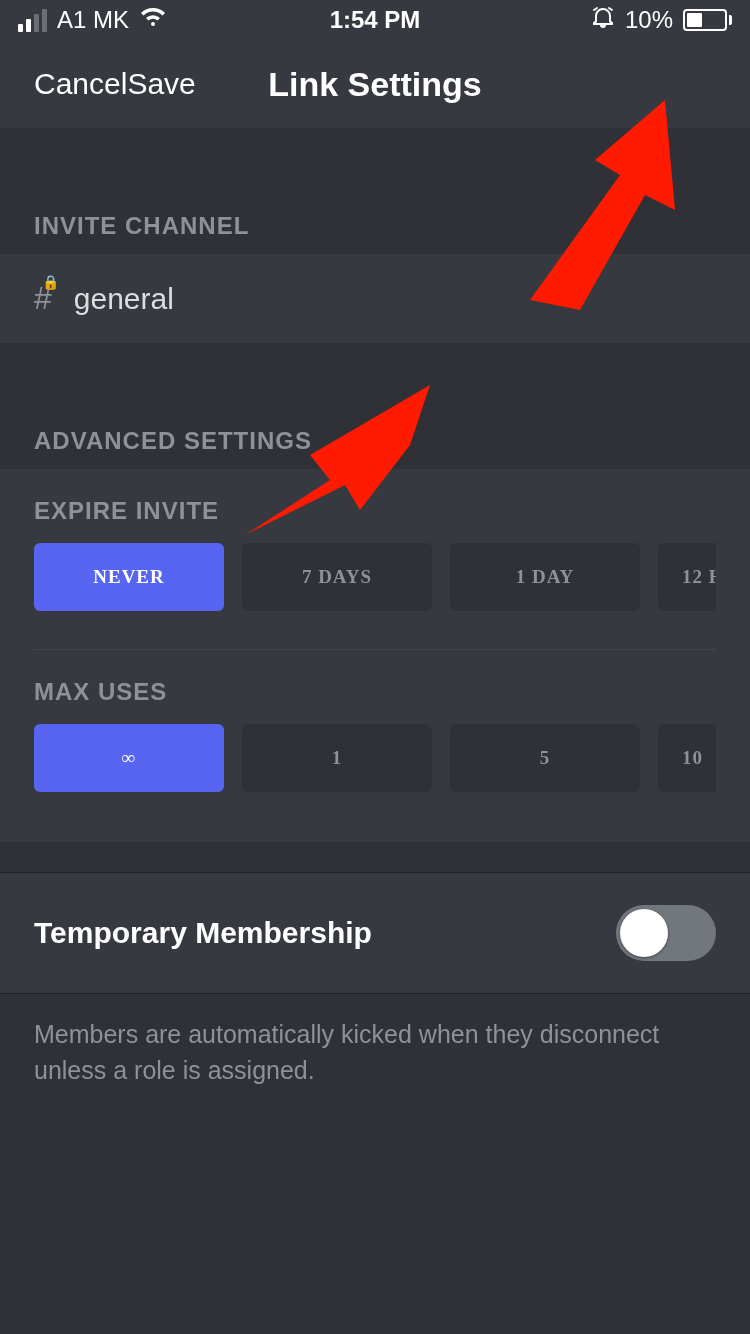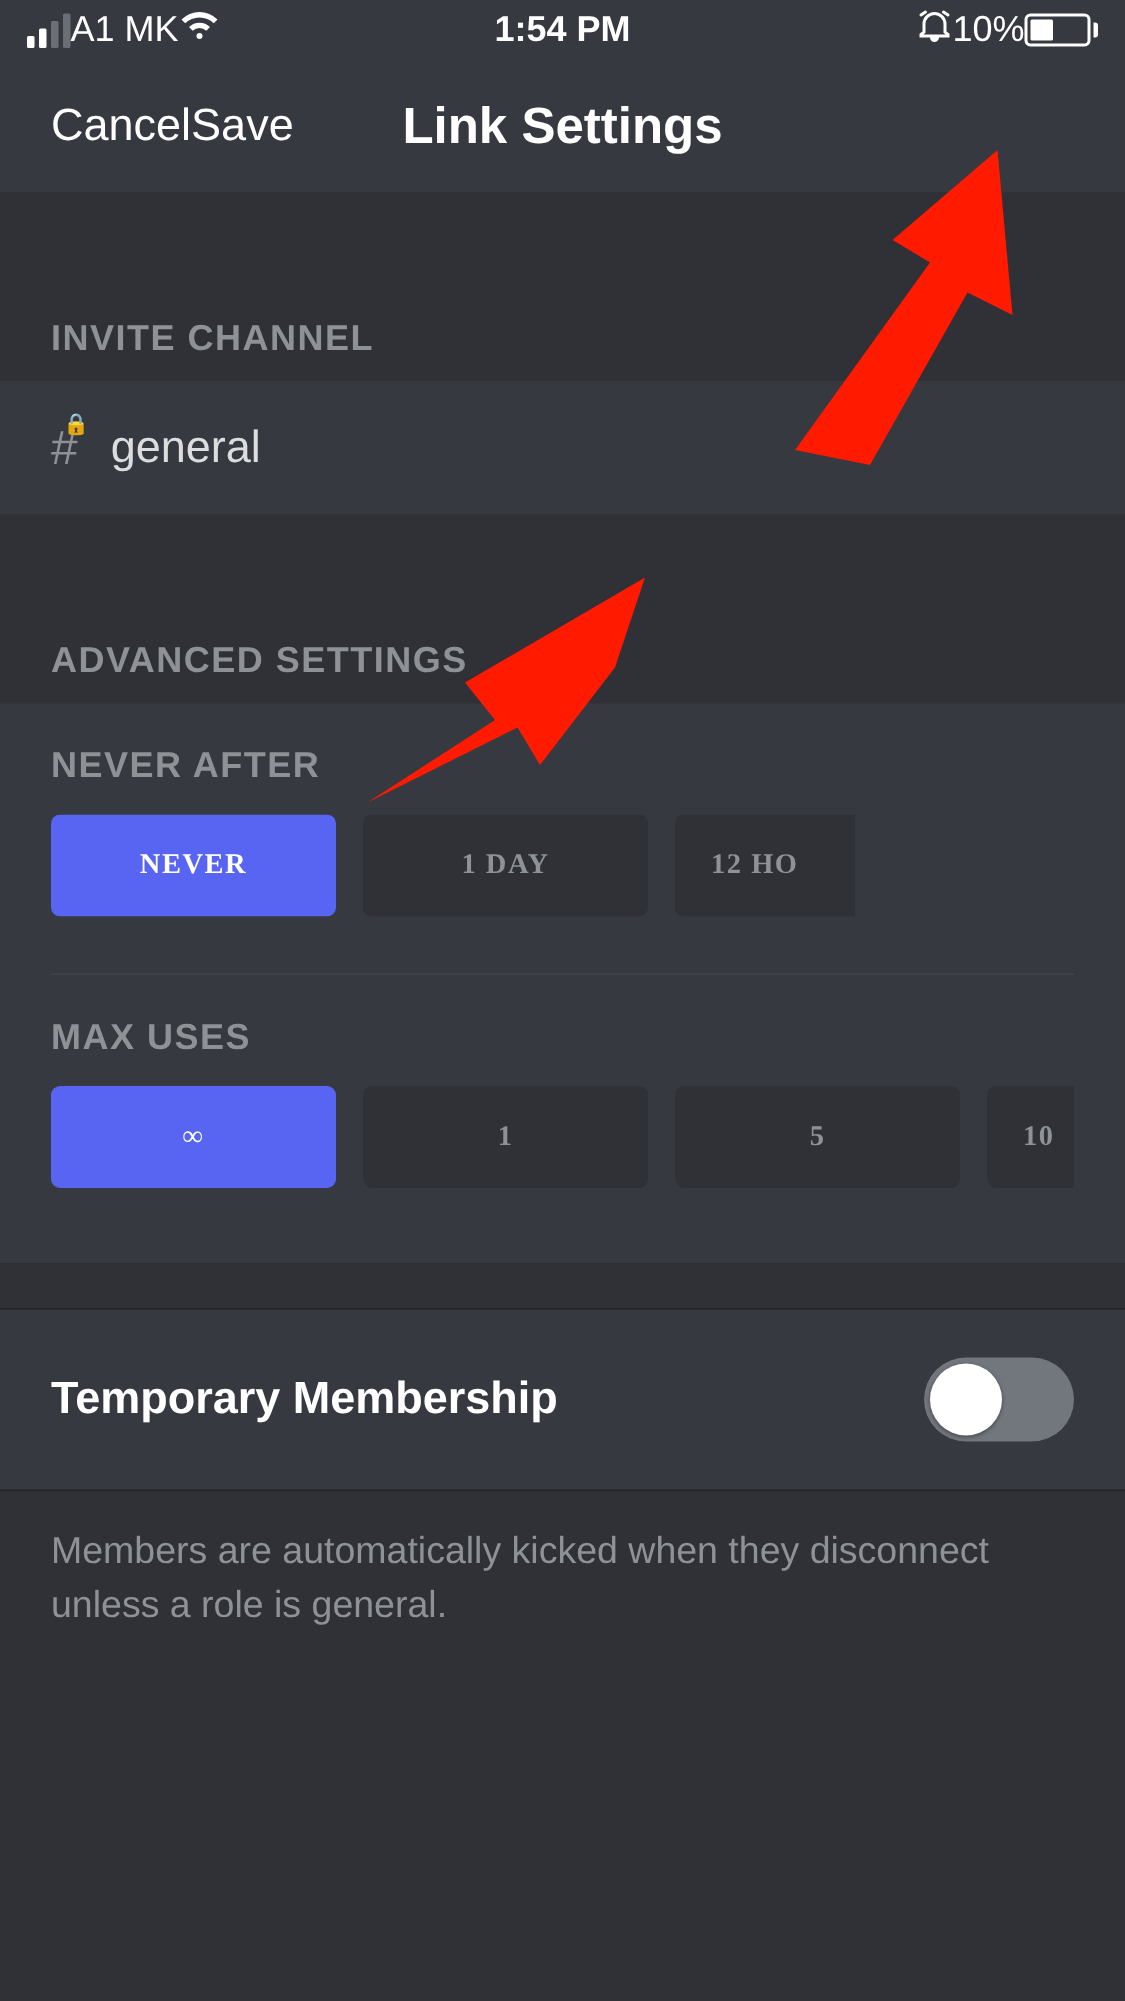--- a/index.html
+++ b/index.html
@@ -16,21 +16,21 @@
     height: 40px;
     display: flex;
     align-items: center;
     justify-content: space-between;
     padding: 0 18px;
     color: #fff;
     font-size: 24px;
     font-weight: 500;
     background: #36393f;
   }
-  .status-left, .status-right { display: flex; align-items: center; gap: 0; }
+  .status-left, .status-right { display: flex; align-items: center; gap: 10px; }
   .status-center { position:absolute; left:50%; transform:translateX(-50%); font-weight:600; }
   .signal-bars { display:inline-flex; align-items:flex-end; gap:3px; }
   .signal-bars span { width:5px; background:#fff; display:inline-block; border-radius:1px;}
   .signal-bars span:nth-child(1){height:8px;}
   .signal-bars span:nth-child(2){height:13px;}
   .signal-bars span:nth-child(3){height:18px; background:#6b6e74;}
   .signal-bars span:nth-child(4){height:23px; background:#6b6e74;}
   .battery { display:inline-flex; align-items:center; }
   .battery-body { width:44px; height:22px; border:2px solid #fff; border-radius:4px; position:relative; }
   .battery-fill { position:absolute; left:2px; top:2px; bottom:2px; width:37%; background:#fff; border-radius:1px; }
@@ -176,23 +176,24 @@
 <div class="section-header">INVITE CHANNEL</div>
 <div class="row">
   <span class="hash-lock">#<span class="lock">🔒</span></span>
   <span>general</span>
 </div>
 
 <div class="section-gap"></div>
 <div class="section-header">ADVANCED SETTINGS</div>
 
 <div class="adv-panel">
-  <div class="sub-label">NEVER AFTER</div>
+  <div class="sub-label">EXPIRE INVITE</div>
   <div class="chip-row">
     <div class="chip selected">NEVER</div>
+    <div class="chip">7 DAYS</div>
     <div class="chip">1 DAY</div>
     <div class="chip last-vis">12 HO</div>
   </div>
 
   <div class="divider"></div>
 
   <div class="sub-label">MAX USES</div>
   <div class="chip-row">
     <div class="chip selected">∞</div>
     <div class="chip">1</div>
@@ -202,21 +203,21 @@
 </div>
 
 <div class="section-gap-sm"></div>
 
 <div class="temp-row">
   <span class="label">Temporary Membership</span>
   <span class="switch">
       <span class="knob"></span>
     </span>
 </div>
-<div class="help-text">Members are automatically kicked when they disconnect unless a role is general.</div>
+<div class="help-text">Members are automatically kicked when they disconnect unless a role is assigned.</div>
 
 <div class="arrow" style="left:490px; top:100px;">
   <svg width="200" height="210" viewBox="0 0 200 210">
     <polygon points="175,0 105,60 130,75 40,200 90,210 155,95 185,110" fill="#ff1a00"></polygon>
   </svg>
 </div>
 <div class="arrow" style="left:235px; top:385px;">
   <svg width="200" height="165" viewBox="0 0 200 165">
     <polygon points="10,150 95,95 75,70 195,0 175,60 125,125 110,100" fill="#ff1a00"></polygon>
   </svg>

